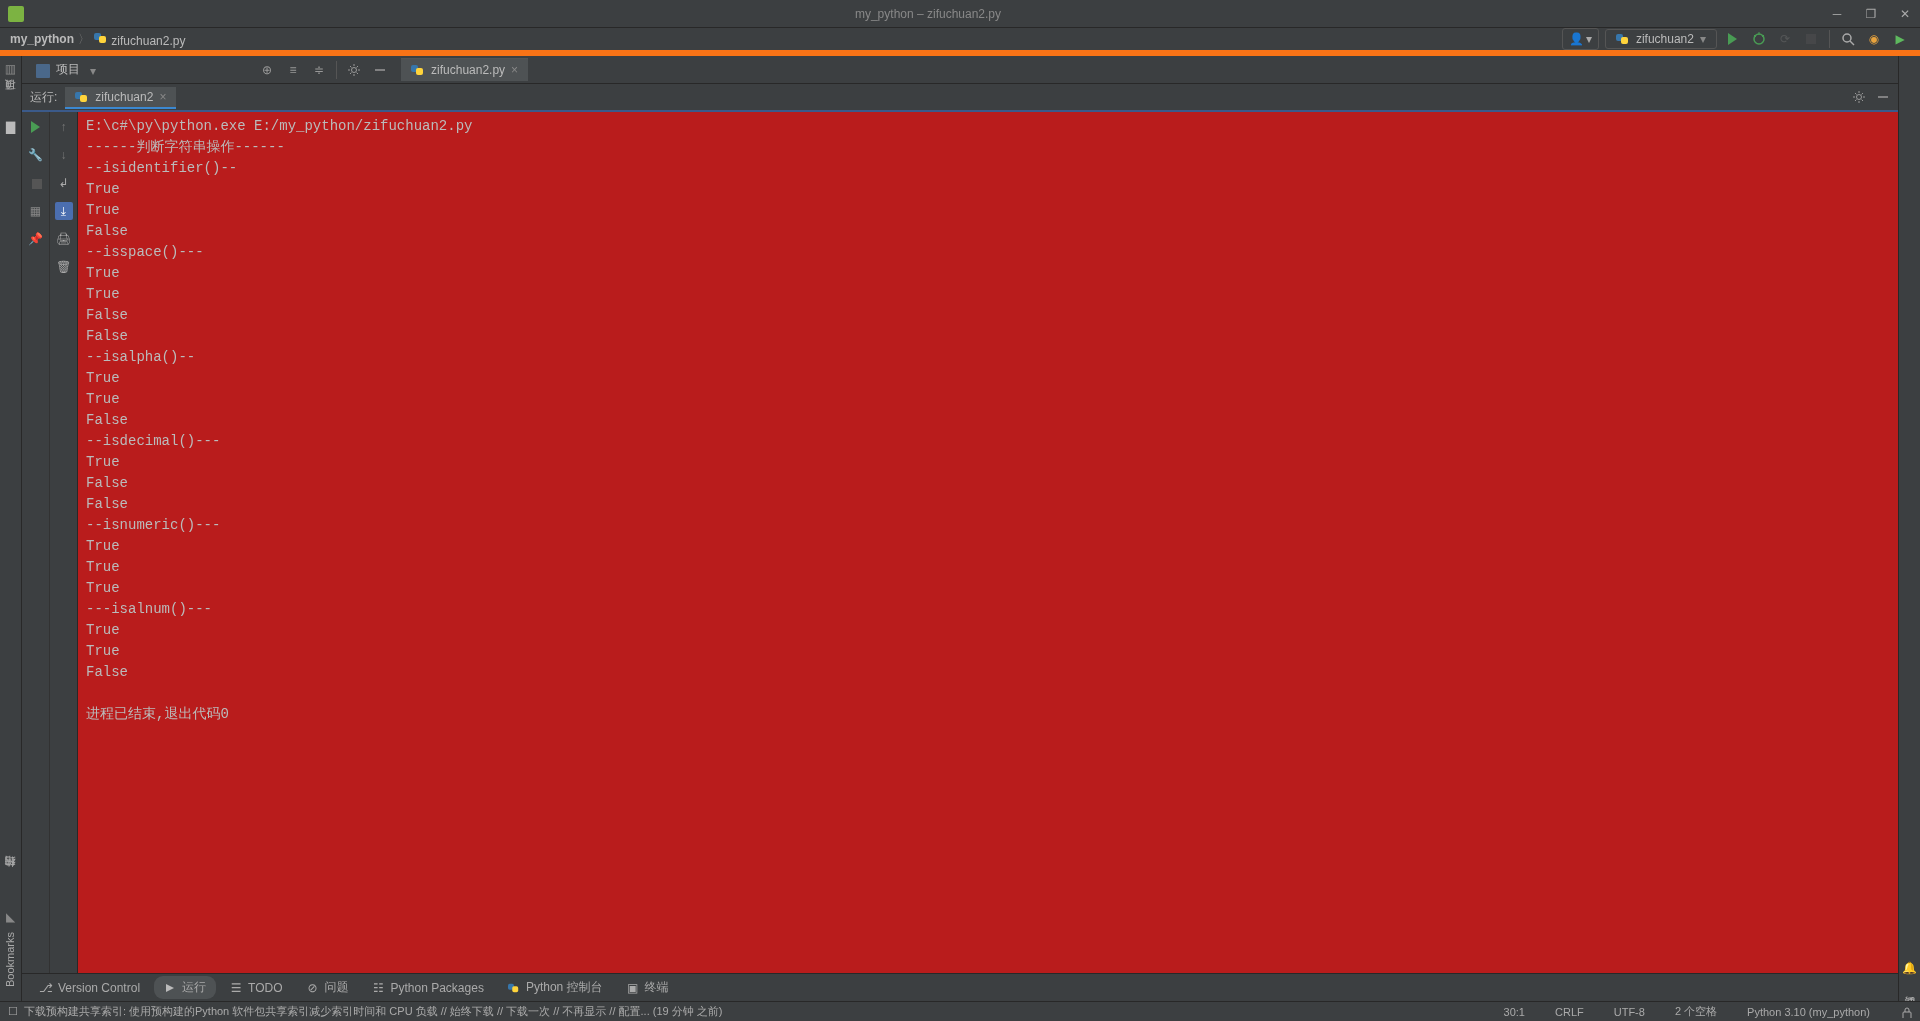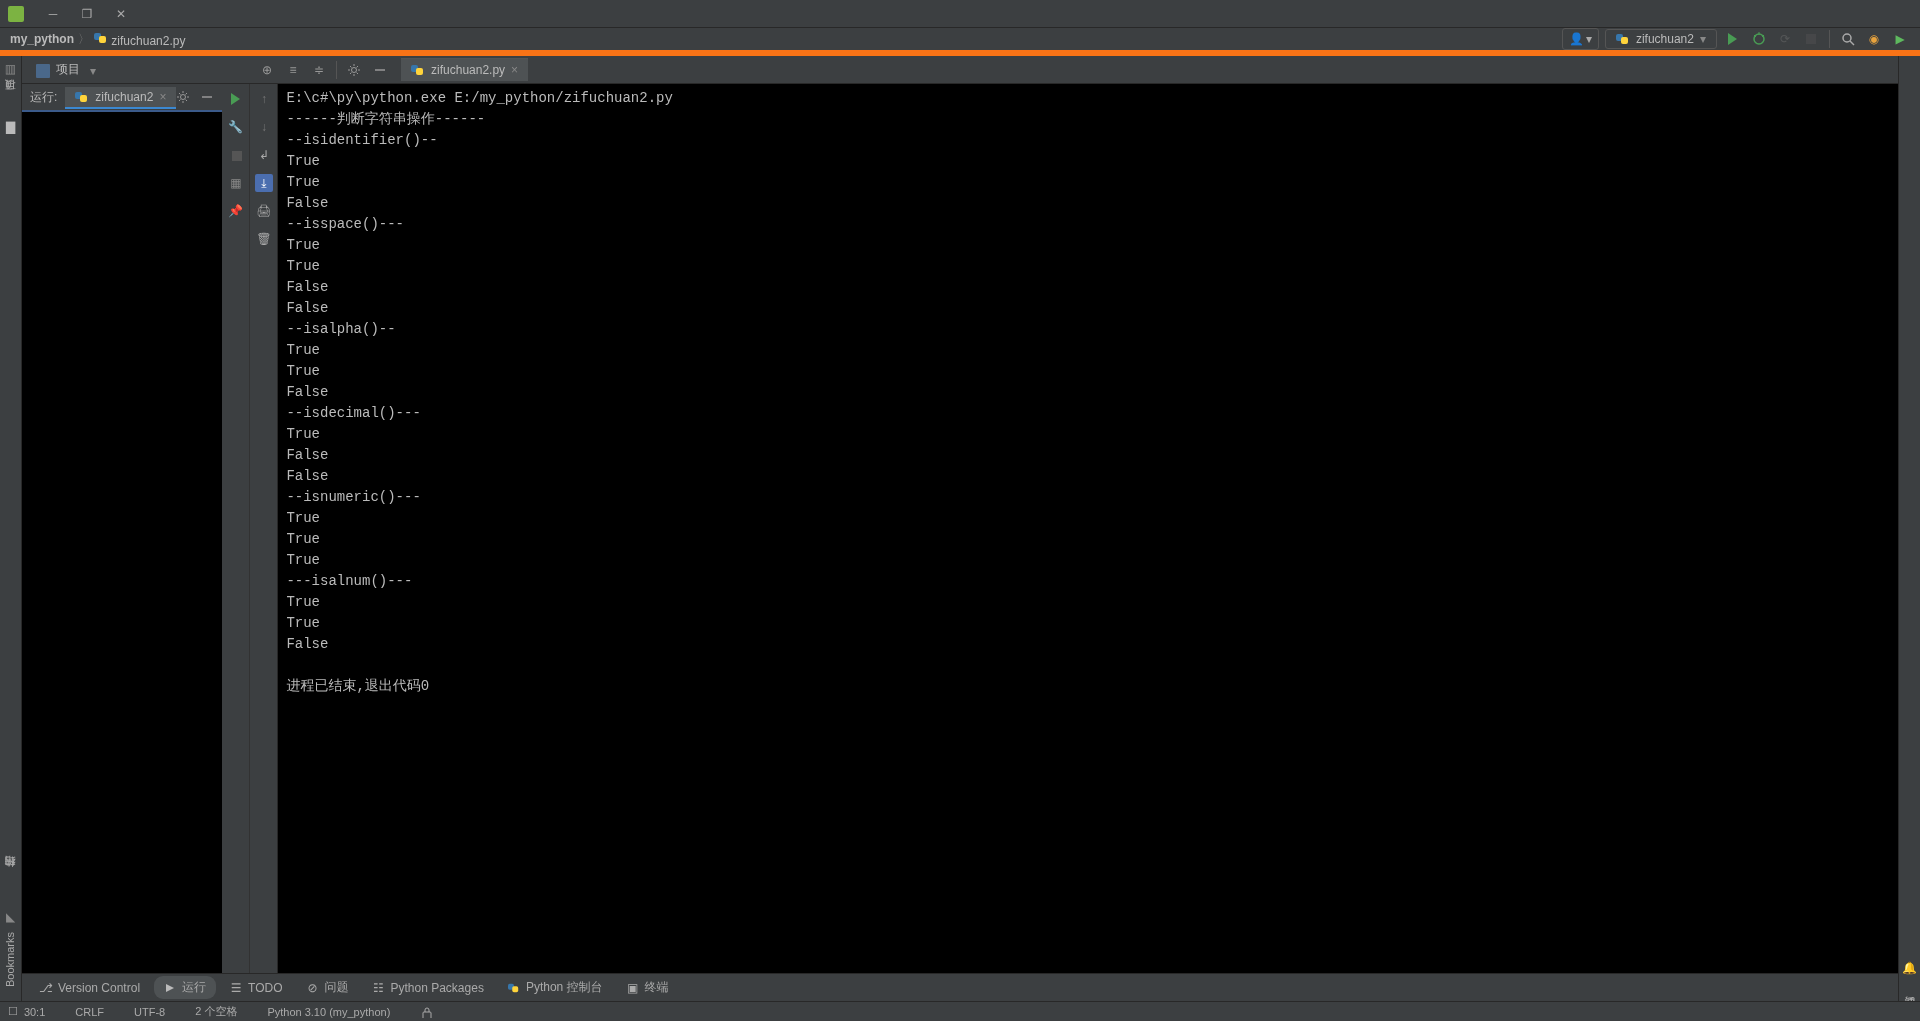--- a/index.html
+++ b/index.html
@@ -42,21 +42,21 @@
 .left-strip .vtext { writing-mode: vertical-rl; transform: rotate(180deg); font-size: 11px; color: #aaa; cursor: pointer; padding: 4px 0;}
 .left-strip .vicon { width: 14px; height: 14px; color: #888; display: flex; align-items: center; justify-content: center;}
 .left-strip .bottom { margin-top: auto; display:flex; flex-direction:column; gap: 30px; margin-bottom: 10px; align-items:center;}
 
 
 .right-strip { position: absolute; right: 0; top: 56px; width: 22px; height: calc(100% - 76px); background: #3c3f41; border-left: 1px solid #282828; display: flex; flex-direction: column; align-items: center; }
 .right-strip .bottom { margin-top: auto; display:flex; flex-direction:column; gap: 8px; margin-bottom: 10px; align-items:center; }
 .right-strip .vtext { writing-mode: vertical-rl; font-size: 11px; color: #aaa; cursor: pointer; padding: 4px 0;}
 
 
-.main { position: absolute; left: 22px; right: 22px; top: 84px; bottom: 48px; display: flex; background: #000000; }
+.main { position: absolute; left: 22px; right: 22px; top: 84px; bottom: 48px; display: flex; flex-direction: column; background: #b91c1c; }
 .run-header { height: 28px; background: #3c3f41; display: flex; align-items: center; padding: 0 8px; border-bottom: 2px solid #3b5a8a; }
 .run-header .label { color: #bbbbbb; }
 .run-header .run-tab { display: flex; align-items: center; gap: 6px; padding: 3px 10px; margin-left: 8px; background: #4e5254; cursor: pointer; border-bottom: 2px solid #3b88d1; position: relative; top: 1px;}
 .run-header .run-tab .close { color: #888; }
 .run-header .right-ctrls { margin-left: auto; display: flex; gap: 10px; }
 .run-header .rc { color: #999; cursor: pointer; }
 
 .run-body { flex: 1; display: flex; overflow: hidden; }
 .run-toolbar1 { width: 28px; background: #3c3f41; display: flex; flex-direction: column; align-items: center; padding-top: 6px; gap: 10px; border-right: 1px solid #323232;}
 .run-toolbar2 { width: 28px; background: #3c3f41; display: flex; flex-direction: column; align-items: center; padding-top: 6px; gap: 10px; border-right: 1px solid #282828;}
@@ -113,20 +113,21 @@
       </g>
     <g id="lock-icon">
         <rect x="3" y="6" width="8" height="7" rx="1" fill="none" stroke="currentColor"></rect>
         <path d="M5 6 L5 4 Q5 2 7 2 Q9 2 9 4 L9 6" fill="none" stroke="currentColor"></path>
       </g>
   </defs>
 </svg>
 
 <div class="titlebar">
   <div class="app-icon"></div>
+  <div class="title">my_python – zifuchuan2.py</div>
   <div class="window-controls">
     <div class="wc">─</div>
     <div class="wc">❐</div>
     <div class="wc">✕</div>
   </div>
 </div>
 
 <div class="navbar">
   <span class="crumb"><b>my_python</b></span>
   <span class="crumb-sep">〉</span>
@@ -353,20 +354,21 @@
     <span>Python 控制台</span>
   </div>
   <div class="btab">
     <span class="bicon">▣</span>
     <span>终端</span>
   </div>
 </div>
 
 <div class="statusbar">
   <span style="margin-right:6px">☐</span>
+  <span class="msg">下载预构建共享索引: 使用预构建的Python 软件包共享索引减少索引时间和 CPU 负载 // 始终下载 // 下载一次 // 不再显示 // 配置... (19 分钟 之前)</span>
   <div class="right">
     <span>30:1</span>
     <span>CRLF</span>
     <span>UTF-8</span>
     <span>2 个空格</span>
     <span>Python 3.10 (my_python)</span>
     <span class="lock">
         <svg width="12" height="12">
           <use href="#lock-icon"></use>
         </svg>

